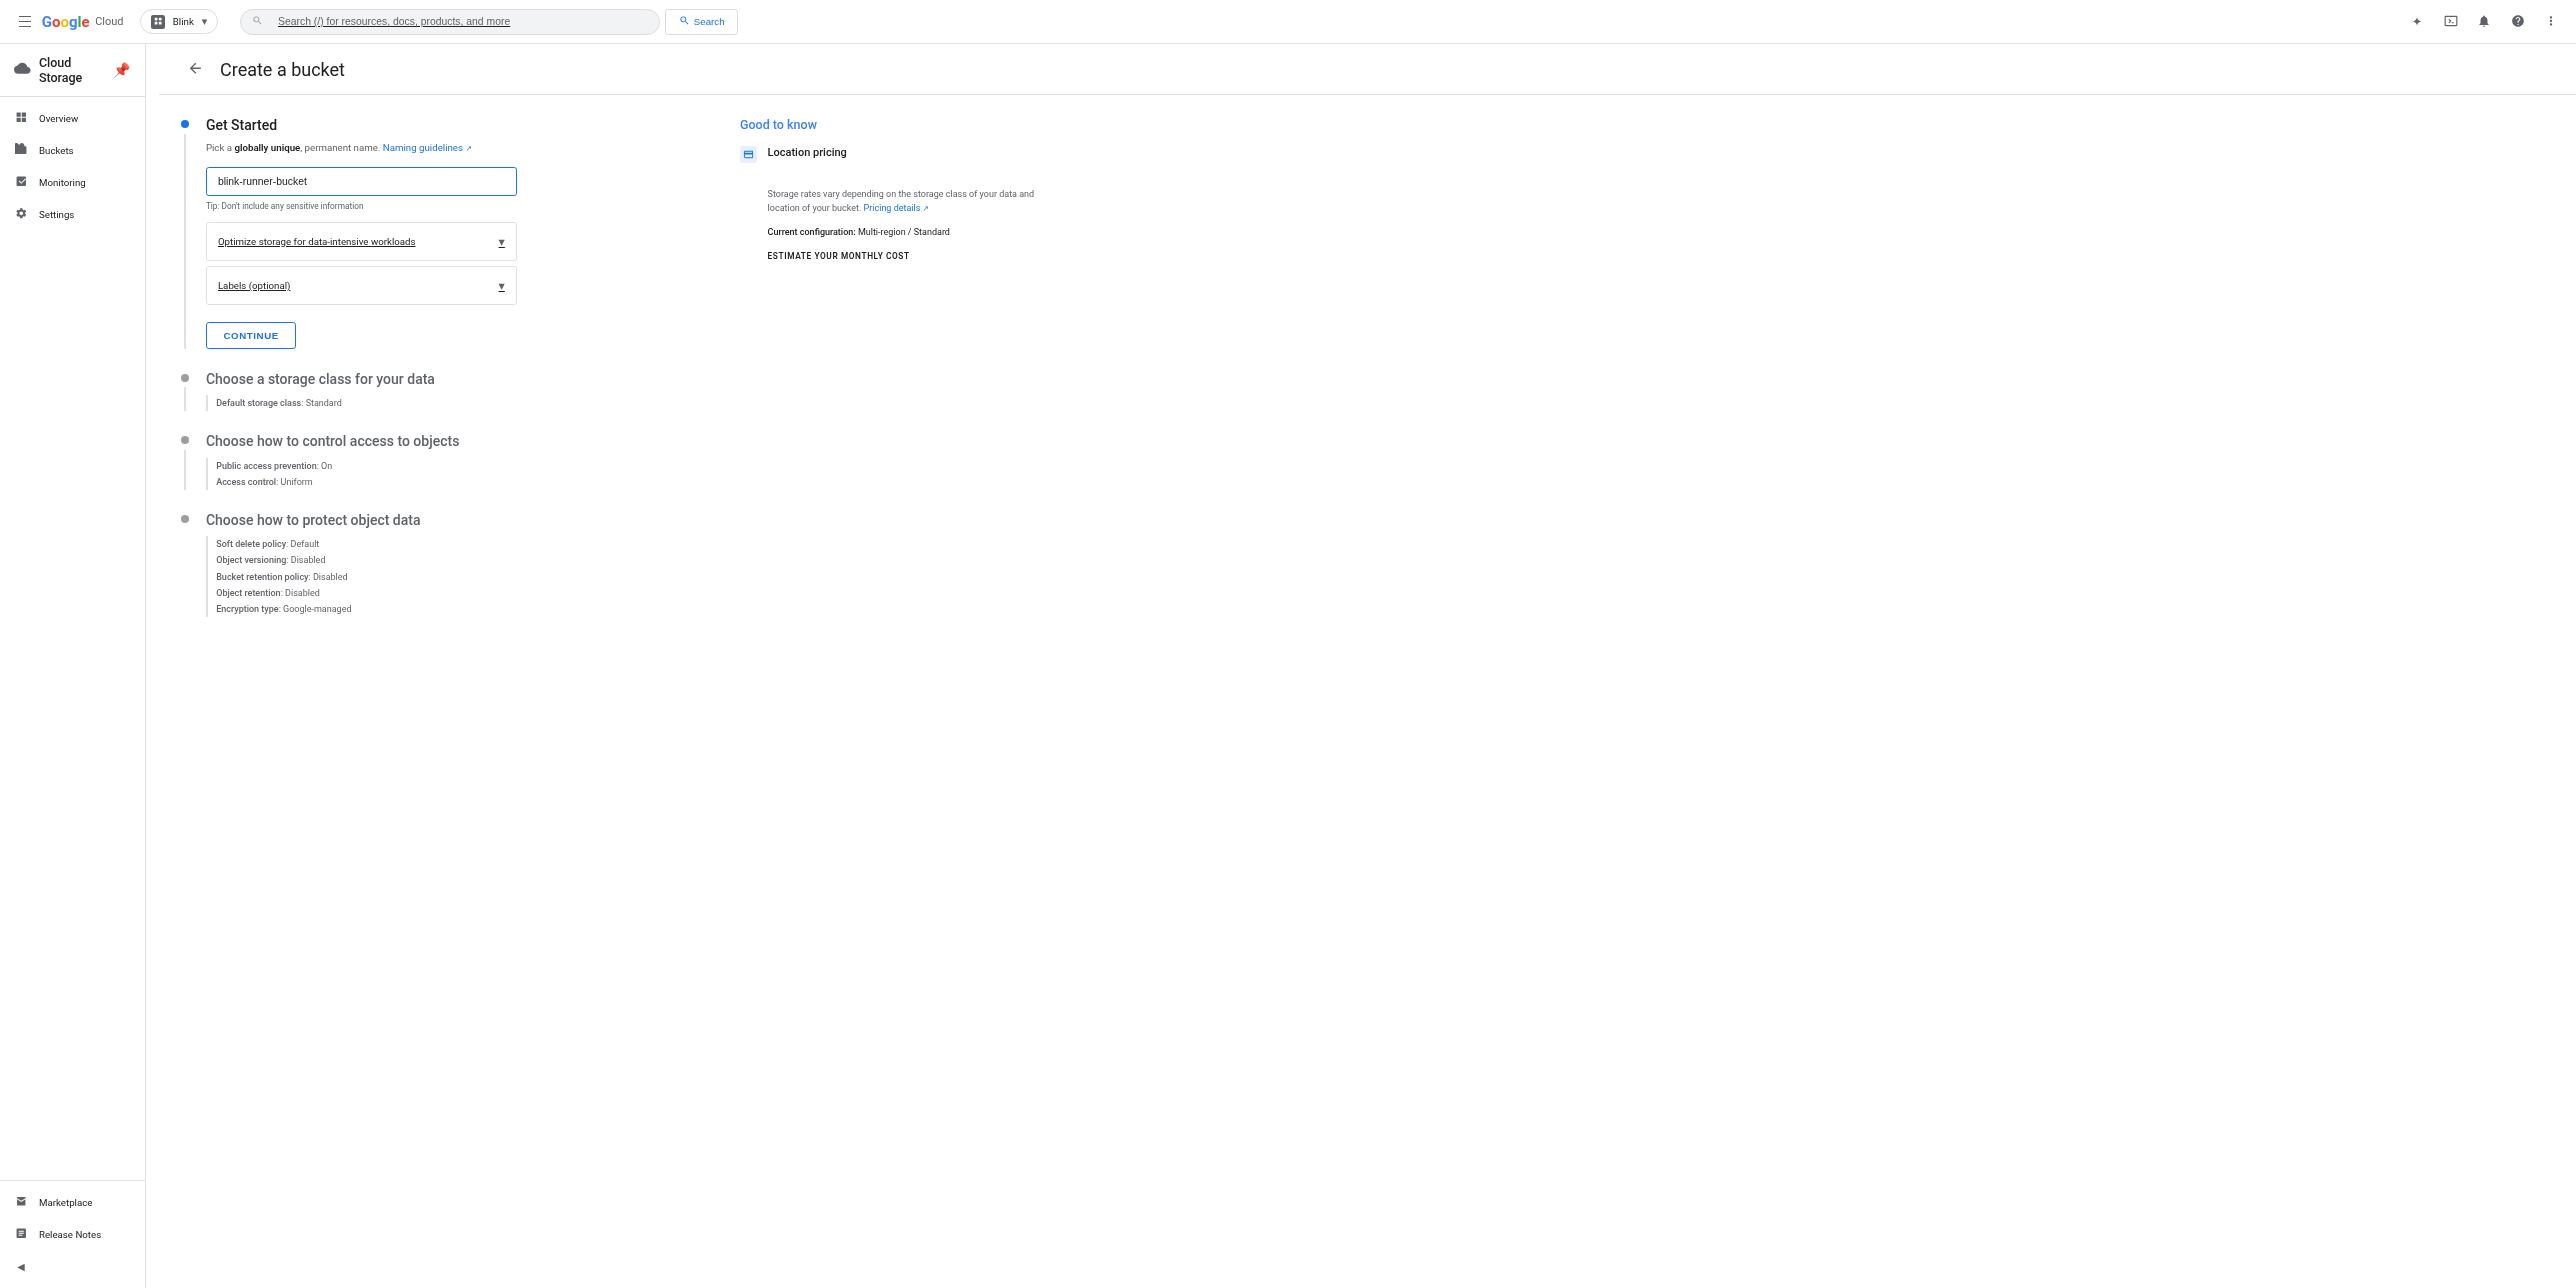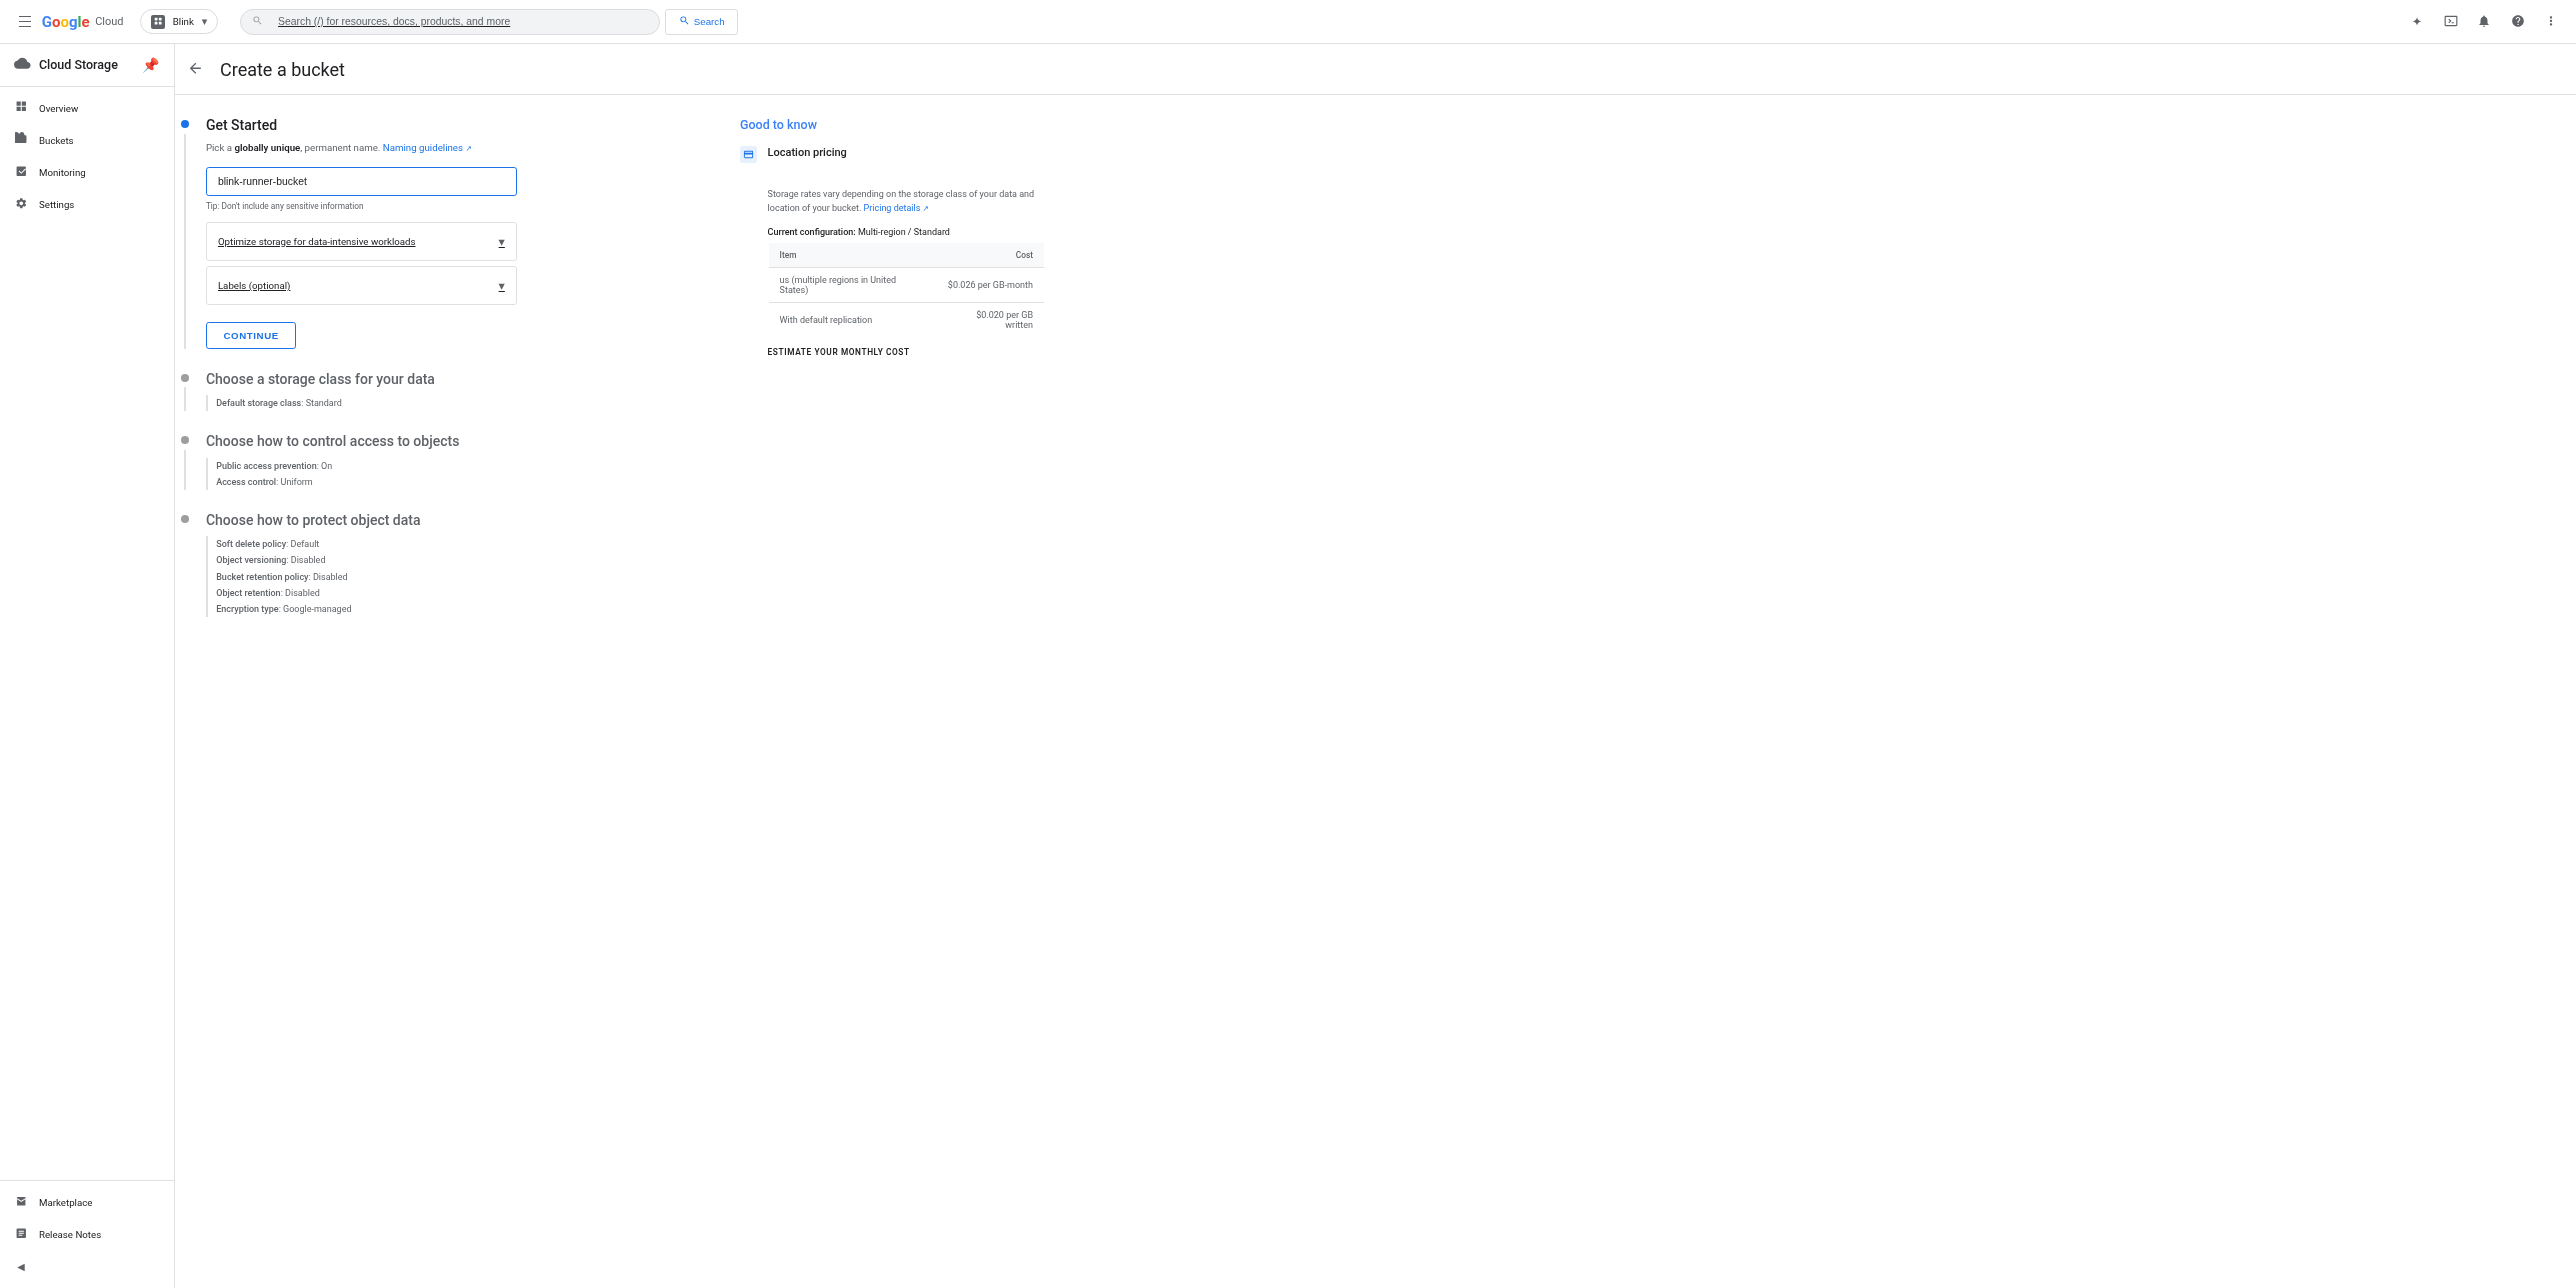--- a/index.html
+++ b/index.html
@@ -25,21 +25,21 @@
     .search-bar { flex: 1; max-width: 498px; margin: 0 22px; display: flex; align-items: center; }
     .search-input-wrap { flex: 1; display: flex; align-items: center; border: 0.7px solid #dadce0; border-radius: 16.6px; padding: 5.5px 11px; gap: 15px; background: #f1f3f4; text-decoration: underline; }
     .search-input-wrap input { flex: 1; border: none; background: transparent; font-size: 10.4px; outline: none; color: #202124; }
     .search-input-wrap input::placeholder { color: #5f6368; }
     .search-btn { display: flex; align-items: center; gap: 4.2px; padding: 5.5px 12.5px; background: #fff; border: 0.7px solid #dadce0; border-radius: 2.8px; margin-left: 5.5px; cursor: pointer; font-size: 9.7px; color: #1a73e8; font-weight: 500; }
     .nav-right { display: flex; align-items: center; gap: 5.5px; margin-left: auto; }
     .nav-icon-btn { width: 28px; height: 28px; display: flex; align-items: center; justify-content: center; border-radius: 50%; cursor: pointer; color: #5f6368; }
 
     
     .sidebar {
-      position: fixed; top: 44px; left: 0; bottom: 0; width: 175px;
+      position: fixed; top: 44px; left: 0; bottom: 0; width: 146px;
       background: #fff; border-right: 0.7px solid #e0e0e0; overflow-y: auto; z-index: 50;
     }
     .sidebar-header {
       display: flex; align-items: center; gap: 8.3px; padding: 11px 14px;
       border-bottom: 0.7px solid #e0e0e0; font-size: 12.5px; font-weight: 500; color: #202124;
     }
     .sidebar-pin { color: #1a73e8; font-size: 12.5px; margin-left: auto; }
     .sidebar-nav { padding: 5.5px 0; }
     .sidebar-item {
       display: flex; align-items: center; gap: 11px; padding: 8.3px 14px;
@@ -403,38 +403,20 @@
             <span>Storage rates vary depending on the storage class of your data and location of your bucket.</span>
             <a href="#">
               <span>Pricing details</span> <span style="font-size:7.6px;">↗</span>
             </a>
           </p>
 
           <p class="config-label">
             <strong>Current configuration:</strong> <span>Multi-region / Standard</span>
           </p>
 
-          <table class="pricing-table">
-            <thead>
-              <tr>
-                <th>Item</th>
-                <th>Cost</th>
-              </tr>
-            </thead>
-            <tbody id="pricing-rows">
-            <tr>
-        <td>us (multiple regions in United States)</td>
-        <td>$0.026 per GB-month</td>
-      </tr>
-                <tr>
-        <td>With default replication</td>
-        <td>$0.020 per GB written</td>
-      </tr>
-              </tbody>
-          </table>
 
           <a href="#" class="estimate-btn">ESTIMATE YOUR MONTHLY COST</a>
         </div>
       </div>
     </div>
   </div>
 </main>
 
 
 </body></html>

